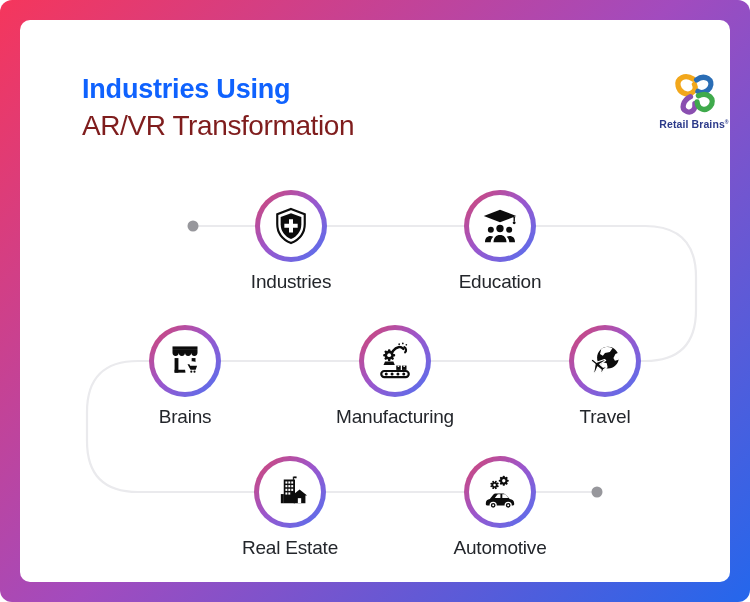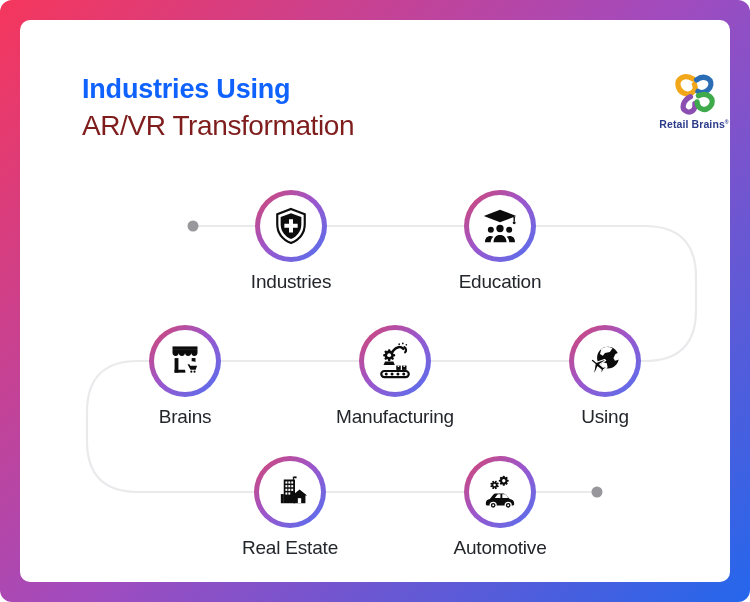--- a/index.html
+++ b/index.html
@@ -163,21 +163,21 @@
           <circle cx="27.5" cy="20" r="13"></circle>
           <path d="M19.5 9.5 c4-2.8 9.5-3 13.5-0.8 l-3.2 4.6 -5.8 1 -2.6 3.4 -3.4-2.2 Z" fill="#ffffff"></path>
           <path d="M36.5 15.5 l3.6-1.4 c1 2.6 1.2 5.6 0.4 8.4 l-4.6 1.2 -1.8-3.4 Z" fill="#ffffff"></path>
           <path d="M21.5 25.5 l4.6 1.2 1 4.6 -2.6 3 c-2.6-1-4.8-2.8-6.2-5.2 Z" fill="#ffffff"></path>
           <g transform="translate(4,16.5) rotate(-50 12 12)">
             <path d="M21.5 15.5 v-1.9 l-8.5-5 V3.3 c0-0.83 -0.67-1.5 -1.5-1.5 s-1.5 0.67 -1.5 1.5 v5.3 l-8.5 5 v1.9 L9.5 13 v5.4 L7 20.3 v1.5 l4.5-1.3 4.5 1.3 v-1.5 L13.5 18.4 V13 Z" fill="#0c0c0c" stroke="#ffffff" stroke-width="1.4" stroke-linejoin="round"></path>
           </g>
         </svg>
       </div>
         </div>
-      <div class="node-label">Using</div>
+      <div class="node-label">Travel</div>
     </div>
 
     <div class="node pos-realestate">
       <div class="ring">
           <div class="ring-inner">
         <svg width="40" height="40" viewBox="0 0 48 48" fill="#0c0c0c">
           <rect x="27.4" y="5.5" width="1.3" height="4"></rect>
           <rect x="28.7" y="5.3" width="3.2" height="2.2"></rect>
           <rect x="16.5" y="9" width="13.5" height="28.5"></rect>
           <rect x="13" y="26.5" width="3.6" height="11"></rect>

